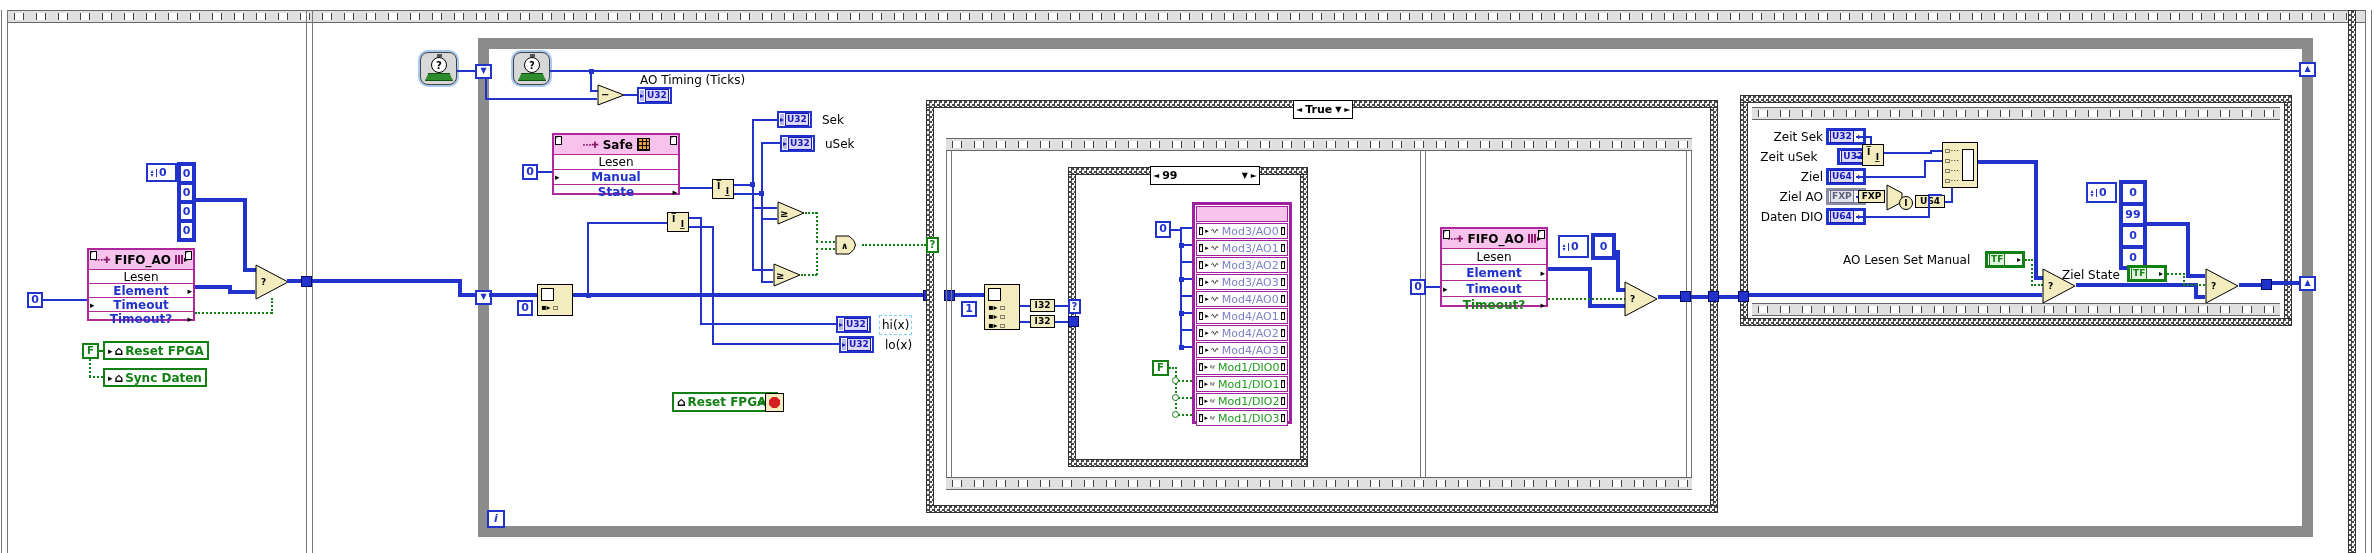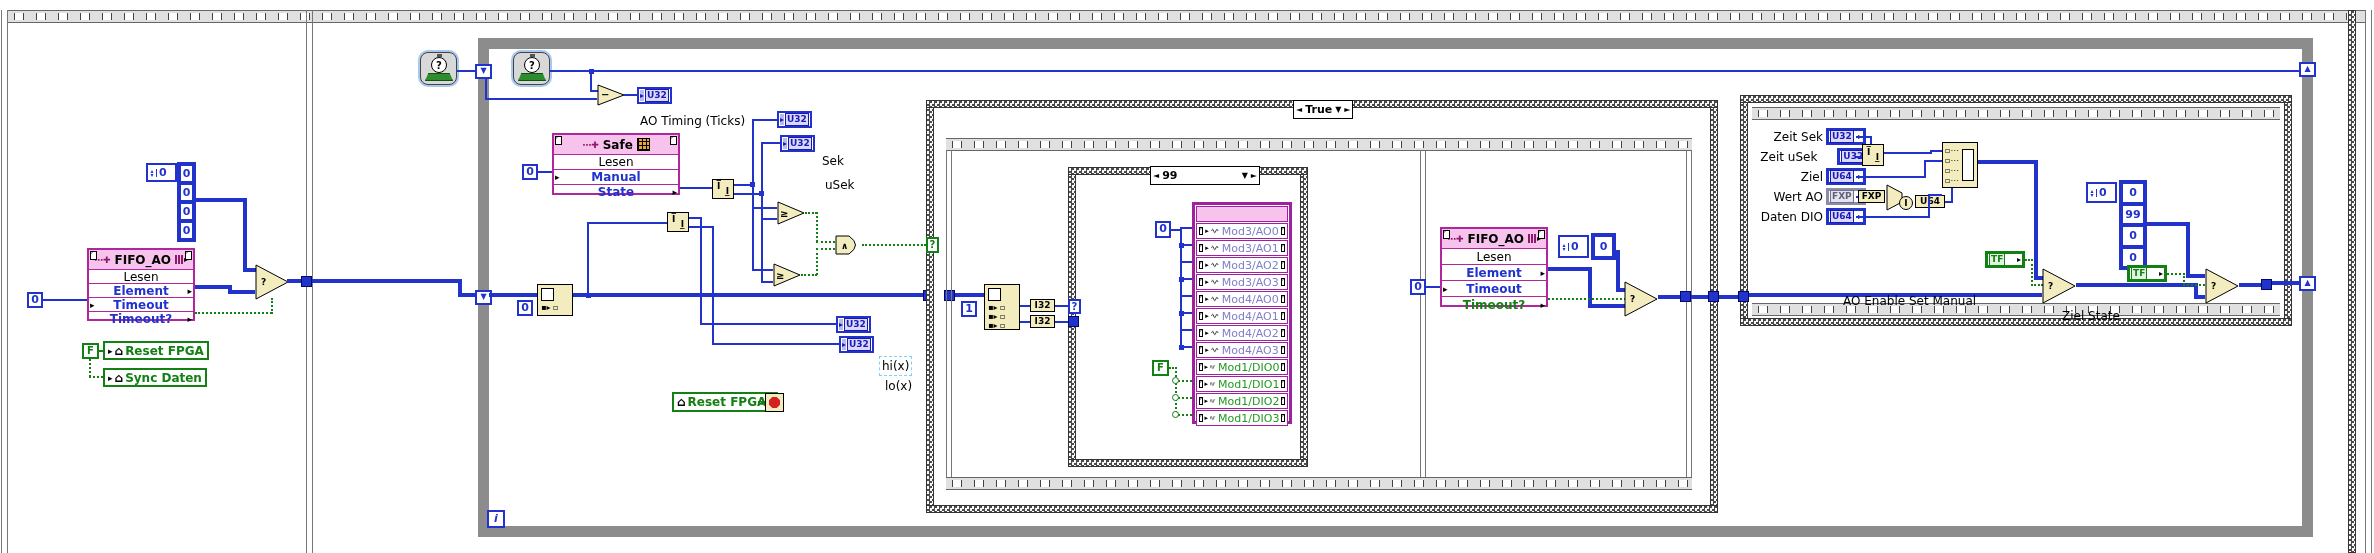--- a/index.html
+++ b/index.html
@@ -68,21 +68,21 @@
   .badge{border:1px solid #1818B8;background:#DADAF8;color:#1818B8;font-weight:bold;font-size:9px;line-height:11px;padding:0 1px;}
   .ctrl{position:absolute;height:17px;border:3px solid #2233CC;background:#fff;display:flex;align-items:center;justify-content:space-between;padding:0 1px;box-sizing:border-box;}
   .ctrl .arrR{color:#000;font-size:8px;}
   .ctrl.k-FXP{border-color:#8C8CA8;}
   .ctrl.k-FXP .badge{border-color:#70708C;background:#E4E4EC;color:#606078;}
   .ctrl.green{border-color:#128012;}
   .ctrl.green .badge{border-color:#128012;background:#DFF3DF;color:#128012;}
   .locvar{position:absolute;border:2px solid #128012;background:#fff;color:#128012;font-weight:bold;font-size:12px;display:flex;align-items:center;gap:2px;padding:0 3px;box-sizing:border-box;white-space:nowrap;}
   .locvar .blk{color:#000;font-weight:bold;}
   .locvar .tri{color:#000;font-size:9px;}
-  .txtlabel{position:absolute;white-space:nowrap;color:#000;margin-top:41px;}
+  .txtlabel{position:absolute;white-space:nowrap;color:#000;}
   .sel-outline{outline:1px dashed #7FD0FF;outline-offset:2px;}
   
   .clock{position:absolute;width:37px;height:33px;background:#D8D8D8;border:1px solid #444;border-radius:8px;box-shadow:0 0 0 2px #A8C8F0;box-sizing:border-box;}
   .clock .stem{position:absolute;left:16px;top:1px;width:5px;height:3px;background:#555;}
   .clock .face{position:absolute;left:10px;top:4px;width:16px;height:16px;background:#fff;border:1px solid #000;border-radius:50%;font-size:10px;font-weight:bold;text-align:center;line-height:15px;box-sizing:border-box;}
   .clock .chip{position:absolute;left:4px;bottom:3px;width:28px;height:8px;background:#2E8B2E;border:1px solid #145214;clip-path:polygon(12% 0,88% 0,100% 100%,0 100%);box-sizing:border-box;}
   .stopterm{position:absolute;width:19px;height:19px;background:#F2ECBE;border:1px solid #000;box-sizing:border-box;}
   .stopterm .oct{position:absolute;left:3px;top:3px;width:11px;height:11px;background:#D42020;clip-path:polygon(30% 0,70% 0,100% 30%,100% 70%,70% 100%,30% 100%,0 70%,0 30%);}
 </style>
 </head>
@@ -660,21 +660,21 @@
 
       <div style="display:flex;align-items:center;height:17px;margin-bottom:3px;">
         <div style="width:78px;text-align:right;padding-right:3px;">Ziel</div>
         <div class="ctrl k-U64" style="position:relative;width:40px;">
           <span class="badge">U64</span>
           <span class="arrR">▸</span>
         </div>
       </div>
 
       <div style="display:flex;align-items:center;height:17px;margin-bottom:3px;">
-        <div style="width:78px;text-align:right;padding-right:3px;">Wert AO</div>
+        <div style="width:78px;text-align:right;padding-right:3px;">Ziel AO</div>
         <div class="ctrl k-FXP" style="position:relative;width:40px;">
           <span class="badge">FXP</span>
           <span class="arrR">▸</span>
         </div>
       </div>
 
       <div style="display:flex;align-items:center;height:17px;margin-bottom:3px;">
         <div style="width:78px;text-align:right;padding-right:3px;">Daten DIO</div>
         <div class="ctrl k-U64" style="position:relative;width:40px;">
           <span class="badge">U64</span>
@@ -713,21 +713,21 @@
     <span style="position:absolute;left:2px;top:3px;font-size:8px;">▫⋯</span>
     <span style="position:absolute;left:2px;top:13px;font-size:8px;">▫⋯</span>
     <span style="position:absolute;left:2px;top:23px;font-size:8px;">▫⋯</span>
     <span style="position:absolute;left:2px;top:33px;font-size:8px;">▫⋯</span>
     <div class="memgrid" style="background:#fff;position:absolute;right:3px;top:6px;width:12px;height:32px;"></div>
   </div>
   <div class="w" style="left:1978px;top:160px;width:60px;height:4px;"></div>
   <div class="w" style="left:2034px;top:160px;width:4px;height:120px;"></div>
   <div class="w" style="left:2034px;top:276px;width:10px;height:4px;"></div>
 
-  <div class="txtlabel" style="left:1843px;top:253px;">AO Enable Set Manual</div>
+  <div class="txtlabel" style="left:1843px;top:253px;">AO Lesen Set Manual</div>
   <div class="ctrl green" style="left:1985px;top:251px;width:40px;">
     <span class="badge">TF</span>
       <span class="arrR">▸</span>
   </div>
   <div class="gwh" style="left:2025px;top:259px;width:8px;"></div>
   <div class="gwv" style="left:2031px;top:259px;height:27px;"></div>
   <div class="gwh" style="left:2031px;top:284px;width:12px;"></div>
   <svg class="abs" style="left:2042px;top:268px;" width="34" height="36" viewBox="0 0 34 36">
     <polygon points="1,1 33,18 1,35" fill="#F2ECBE" stroke="#000"></polygon>
     <text x="6" y="21" font-size="9" font-weight="bold">?</text>

